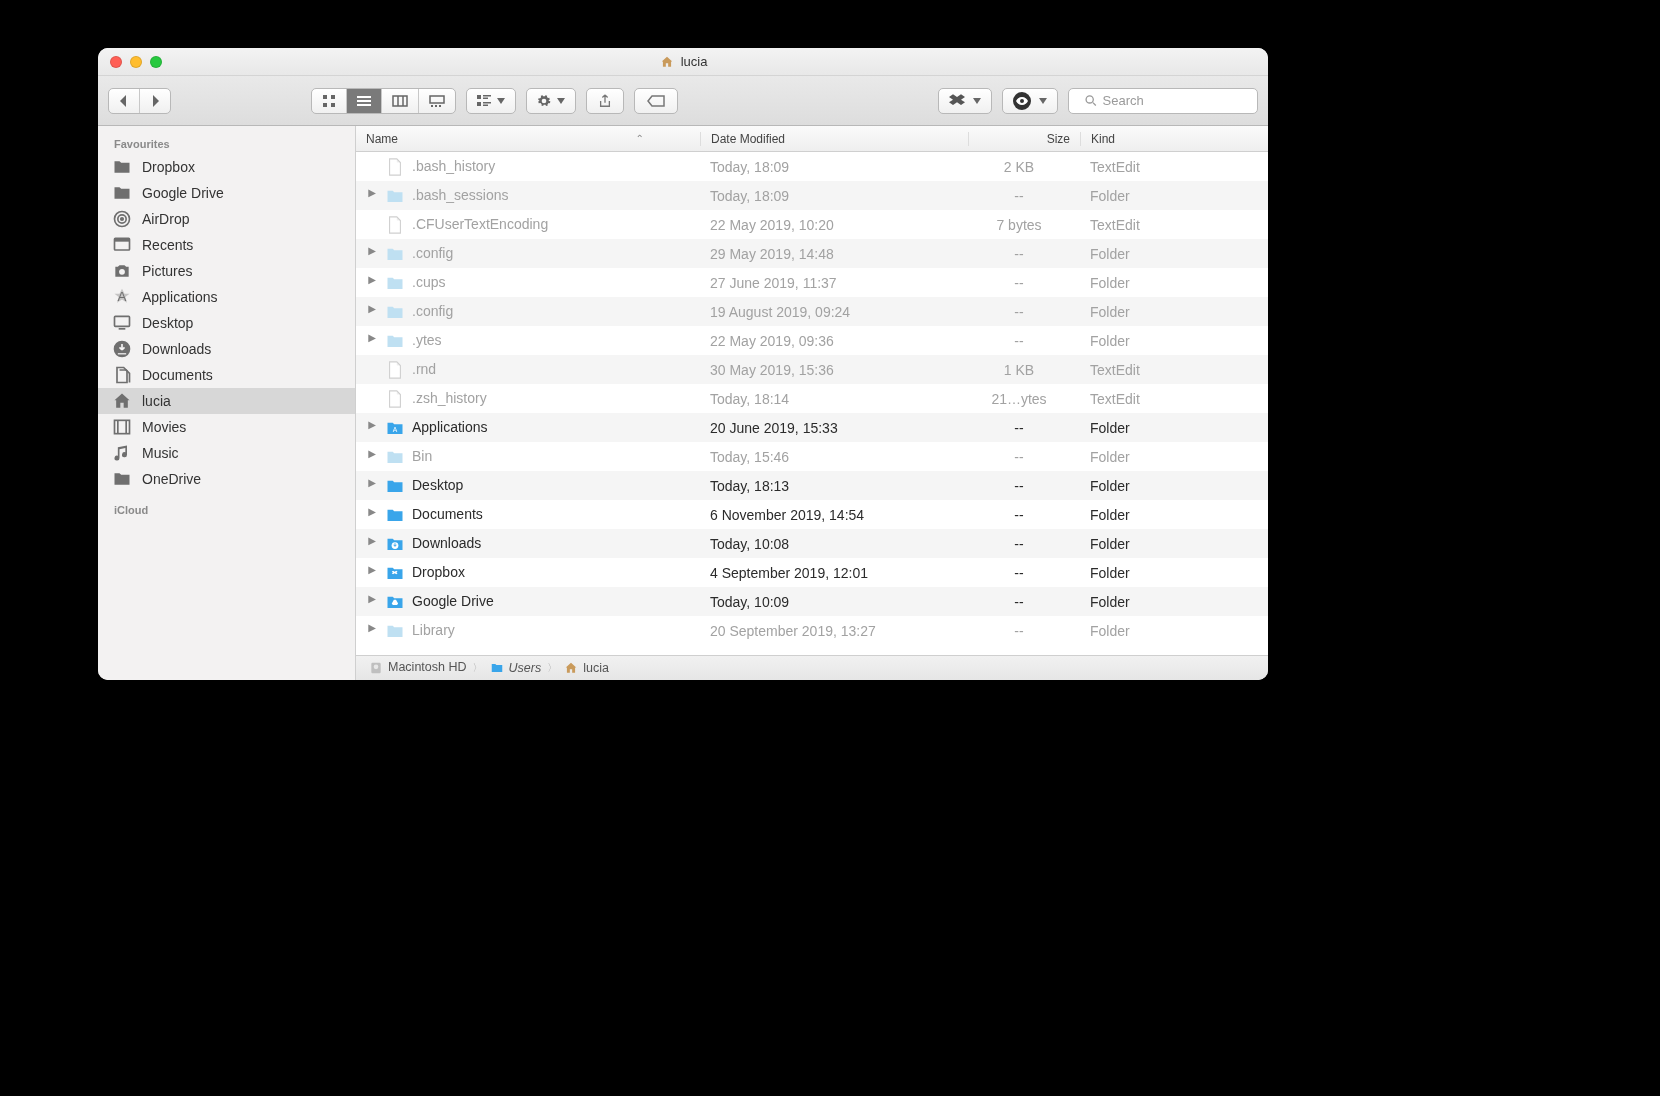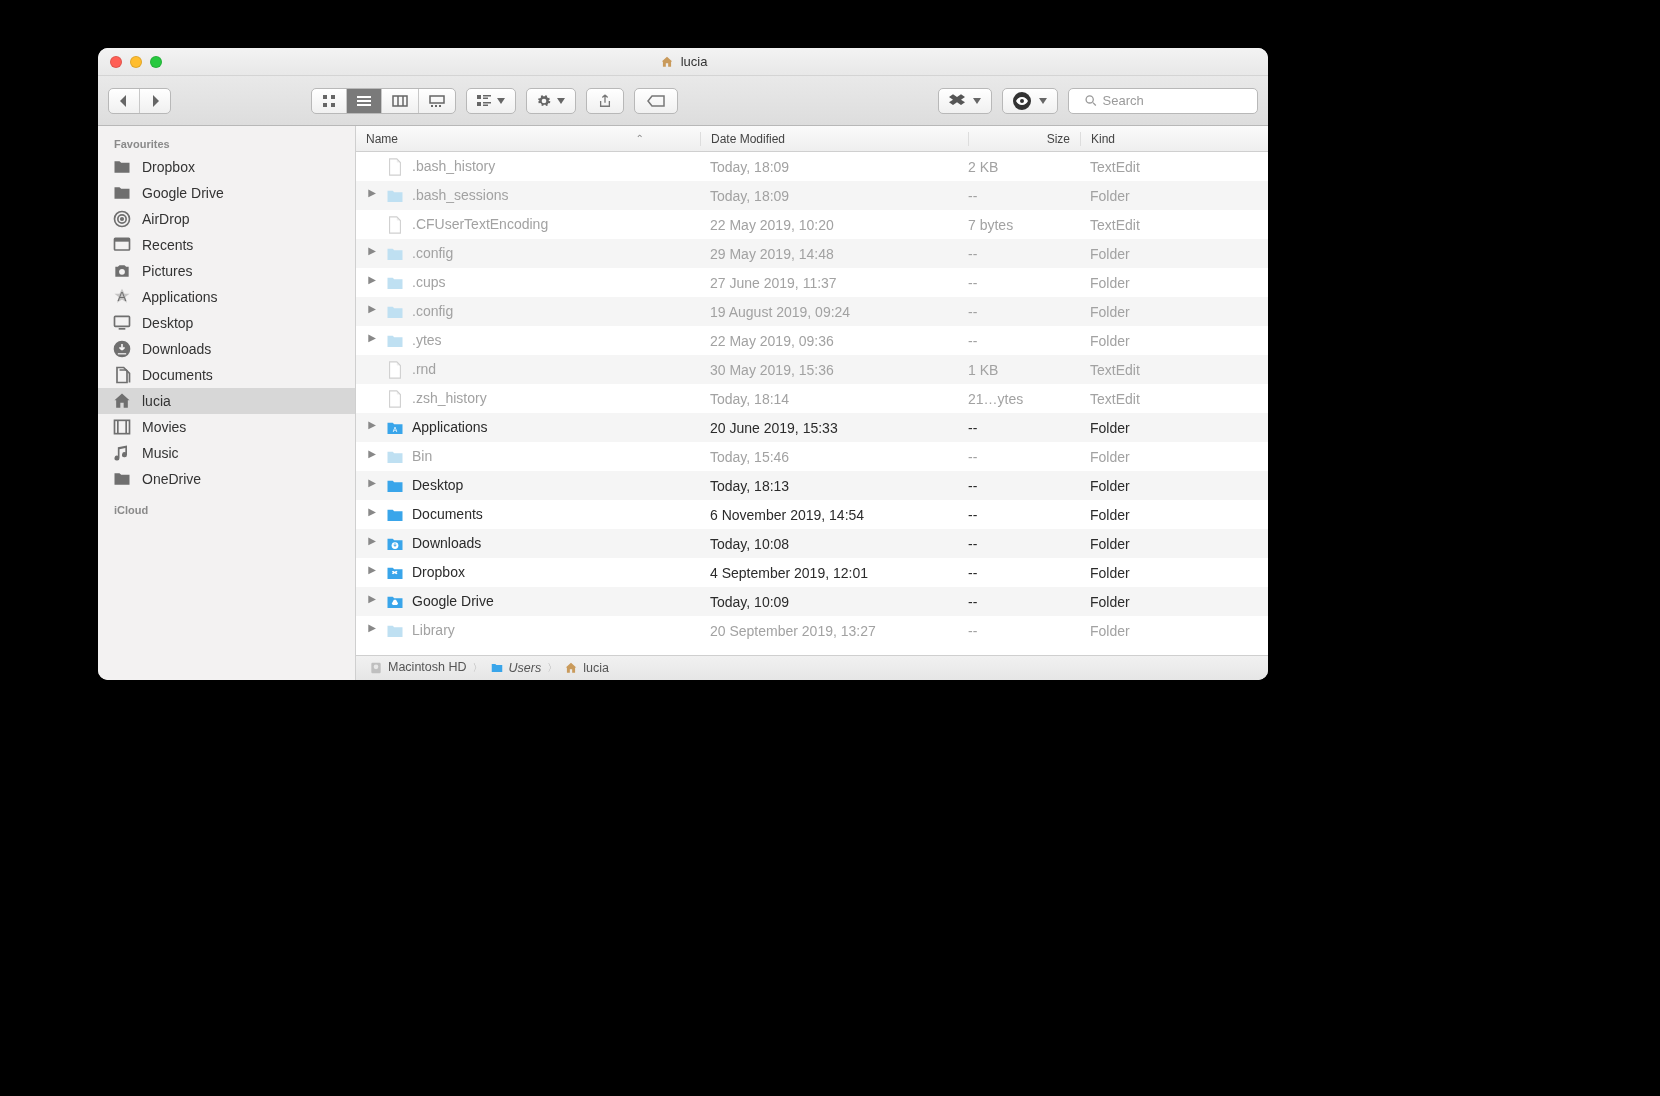--- a/index.html
+++ b/index.html
@@ -107,21 +107,21 @@
   .sort-caret{font-size:10px; color:#888;}
   .rows { flex:1; overflow:hidden; }
   .row {
     height:29px; display:flex; align-items:center;
     font-size:14px; color:#2b2b2b;
   }
   .row.alt { background:#f5f5f5; }
   .row.dim { color:#a2a2a2; }
   .cell-name{flex:1; display:flex; align-items:flex-start; gap:8px; padding-left:10px;}
   .cell-date{width:268px; padding-left:10px;}
-  .cell-size{width:112px; padding-right:10px; text-align:left;}
+  .cell-size{width:112px; padding-right:10px; text-align:center;}
   .cell-kind{width:188px; padding-left:10px;}
   .disc { width:12px; text-align:center; color:#888; font-size:10px;}
   .fico { width:18px; height:18px; display:flex; align-items:center; justify-content:center;}
   
   .pathbar {
     height:25px; background:linear-gradient(#f1f1f1,#e6e6e6);
     border-top:1px solid #cfcfcf;
     display:flex; align-items:center; gap:6px; padding:0 12px;
     font-size:12.5px; color:#555;
   }

